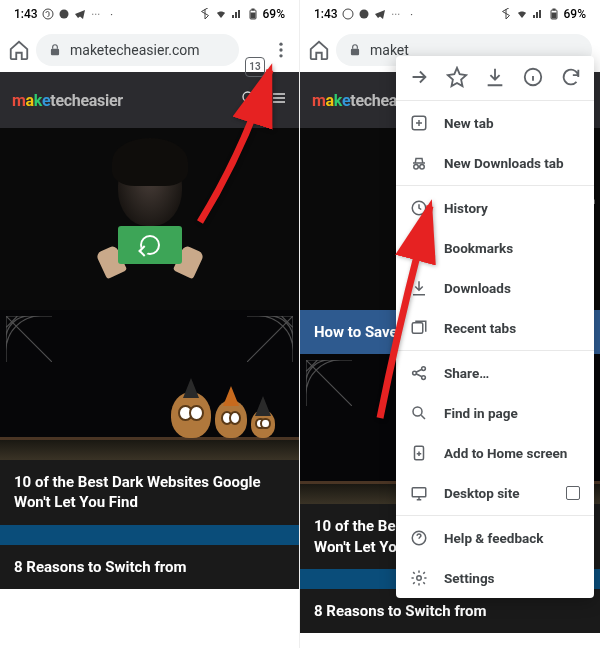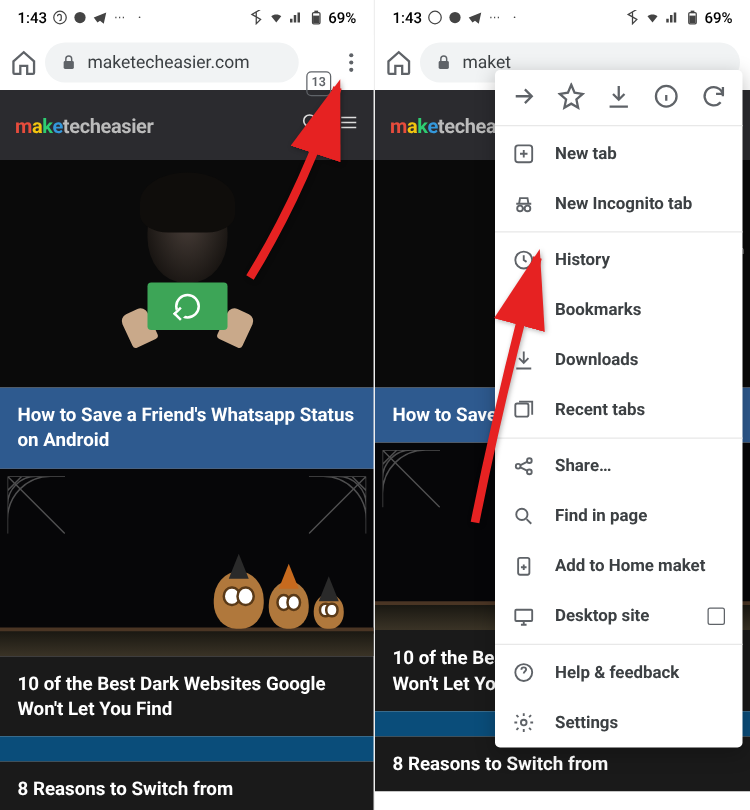--- a/index.html
+++ b/index.html
@@ -182,21 +182,20 @@
             </div>
           <div class="arms">
               <div class="hand l"></div>
               <div class="hand r"></div>
             </div>
           <div class="phone-green">
               <div class="wa-glyph"></div>
             </div>
         </div>
       </div>
-      <div class="article-title">How to Save a Friend's Whatsapp Status on Android</div>
     </div>
 
     <div class="article">
       <div class="article-img img-dark">
         <div class="web l"><svg viewBox="0 0 40 40">
               <path d="M0 0L40 40M0 0v40M0 0h40M10 0L0 10M20 0A20 20 0 000 20M30 0A30 30 0 000 30"></path>
             </svg></div>
         <div class="web r"><svg viewBox="0 0 40 40">
               <path d="M40 0L0 40M40 0v40M40 0H0M30 0L40 10M20 0A20 20 0 0140 20M10 0A30 30 0 0140 30"></path>
             </svg></div>
@@ -379,21 +378,21 @@
       </div>
       <div class="menu-item">
         <span class="mi-icon">
             <svg viewBox="0 0 24 24" fill="none" stroke="#5f6368" stroke-width="2">
               <path d="M4 12h16M7 12l1-6h8l1 6"></path>
               <circle cx="8" cy="17" r="3"></circle>
               <circle cx="16" cy="17" r="3"></circle>
               <path d="M11 17h2"></path>
             </svg>
           </span>
-        <span>New Incognito tab</span>
+        <span>New Downloads tab</span>
       </div>
       <div class="menu-divider"></div>
       <div class="menu-item">
         <span class="mi-icon">
             <svg viewBox="0 0 24 24" fill="none" stroke="#5f6368" stroke-width="2">
               <circle cx="12" cy="12" r="9"></circle>
               <path d="M12 7v5l3 2"></path>
             </svg>
           </span>
         <span>History</span>
@@ -444,21 +443,21 @@
           </span>
         <span>Find in page</span>
       </div>
       <div class="menu-item">
         <span class="mi-icon">
             <svg viewBox="0 0 24 24" fill="none" stroke="#5f6368" stroke-width="2">
               <rect x="6" y="3" width="12" height="18" rx="2"></rect>
               <path d="M12 10v6M9 13h6"></path>
             </svg>
           </span>
-        <span>Add to Home maket</span>
+        <span>Add to Home screen</span>
       </div>
       <div class="menu-item">
         <span class="mi-icon">
             <svg viewBox="0 0 24 24" fill="none" stroke="#5f6368" stroke-width="2">
               <rect x="3" y="5" width="18" height="12" rx="1"></rect>
               <path d="M9 21h6M12 17v4"></path>
             </svg>
           </span>
         <span>Desktop site</span>
         <span class="checkbox"></span>

